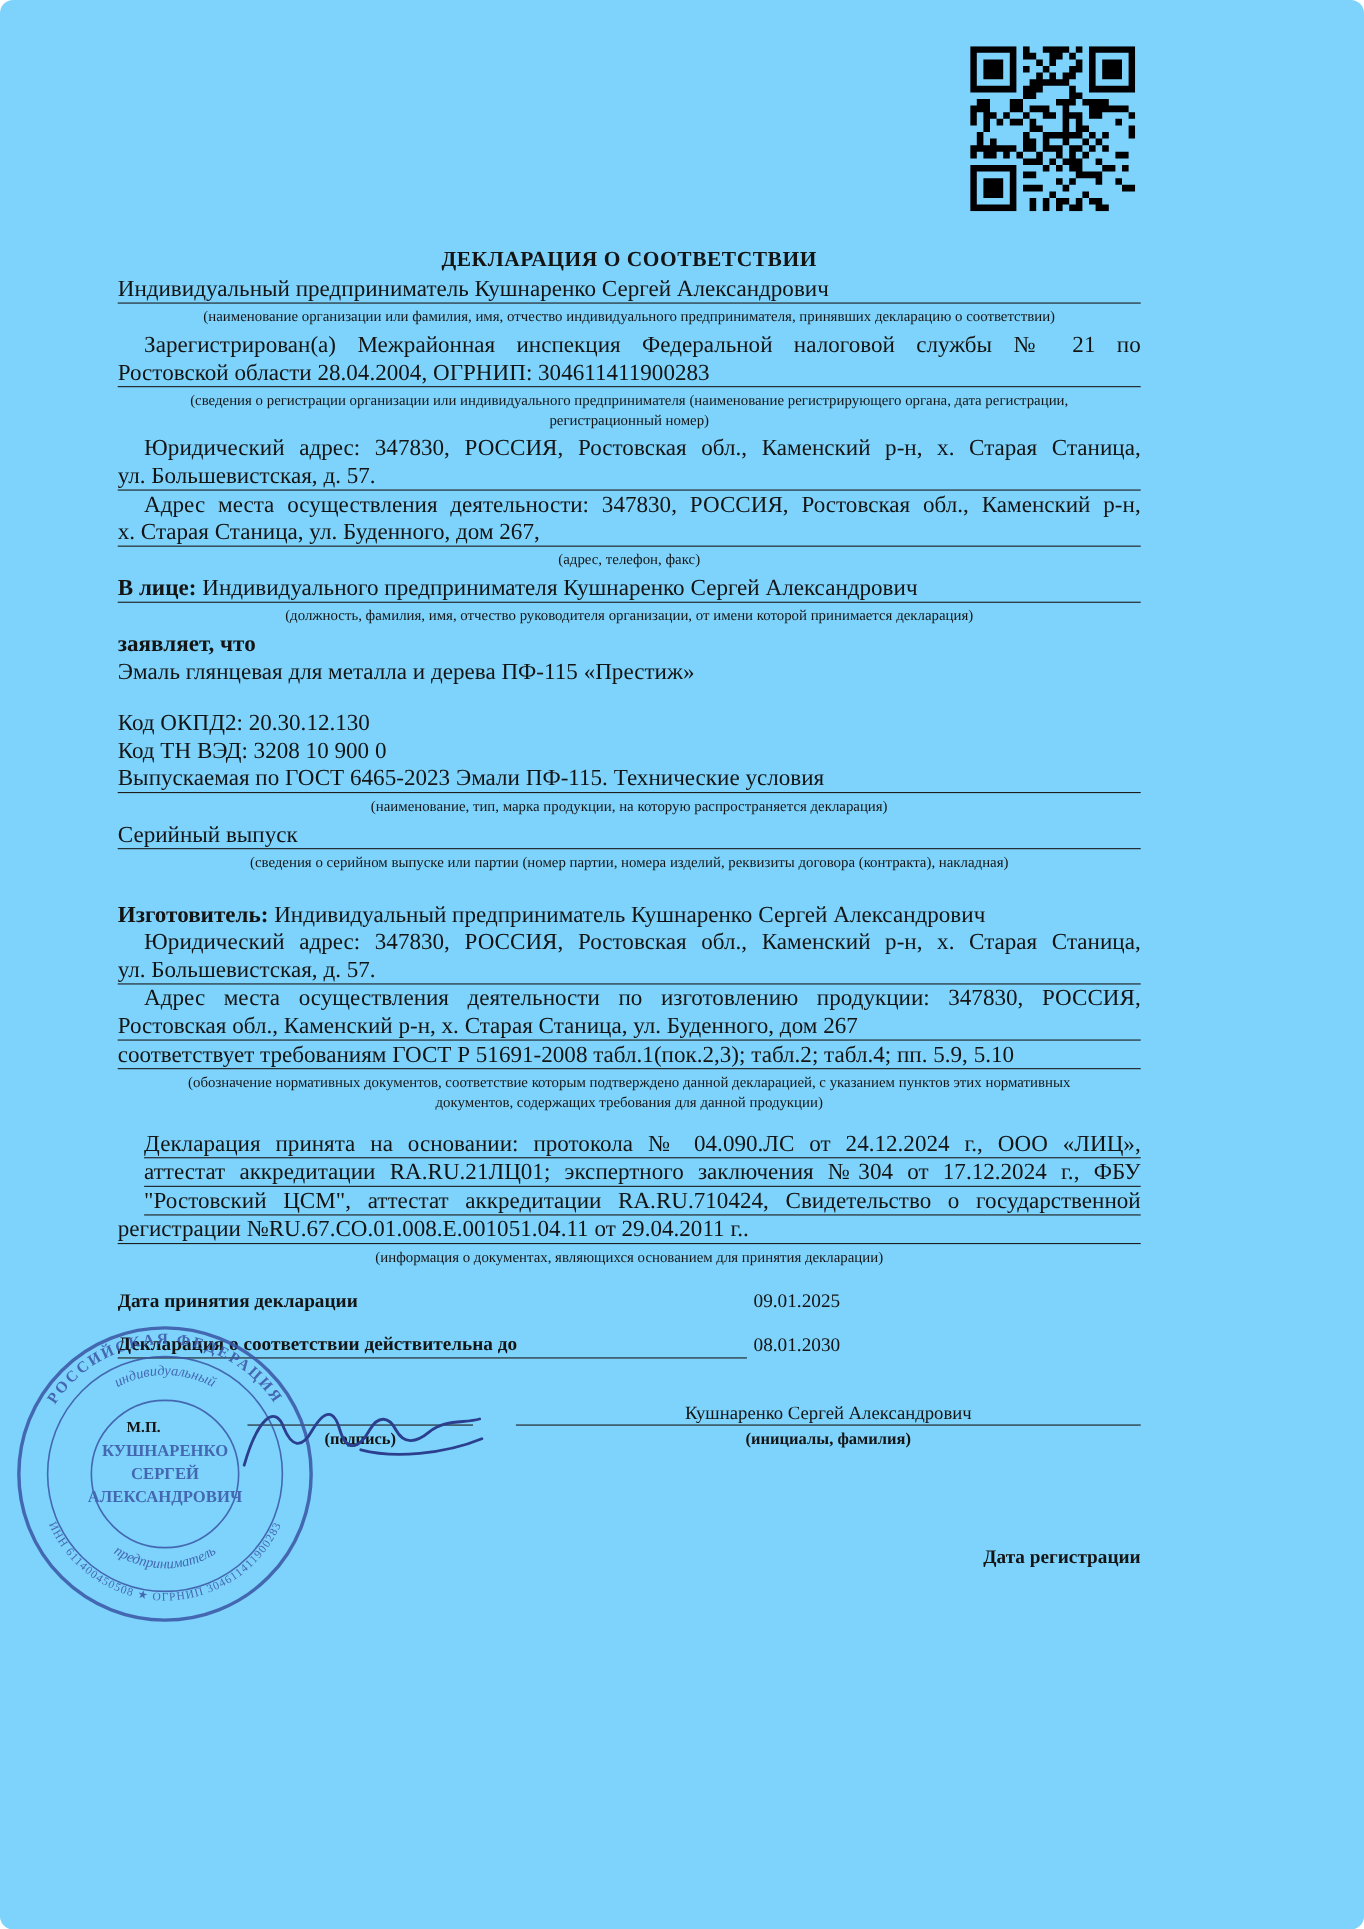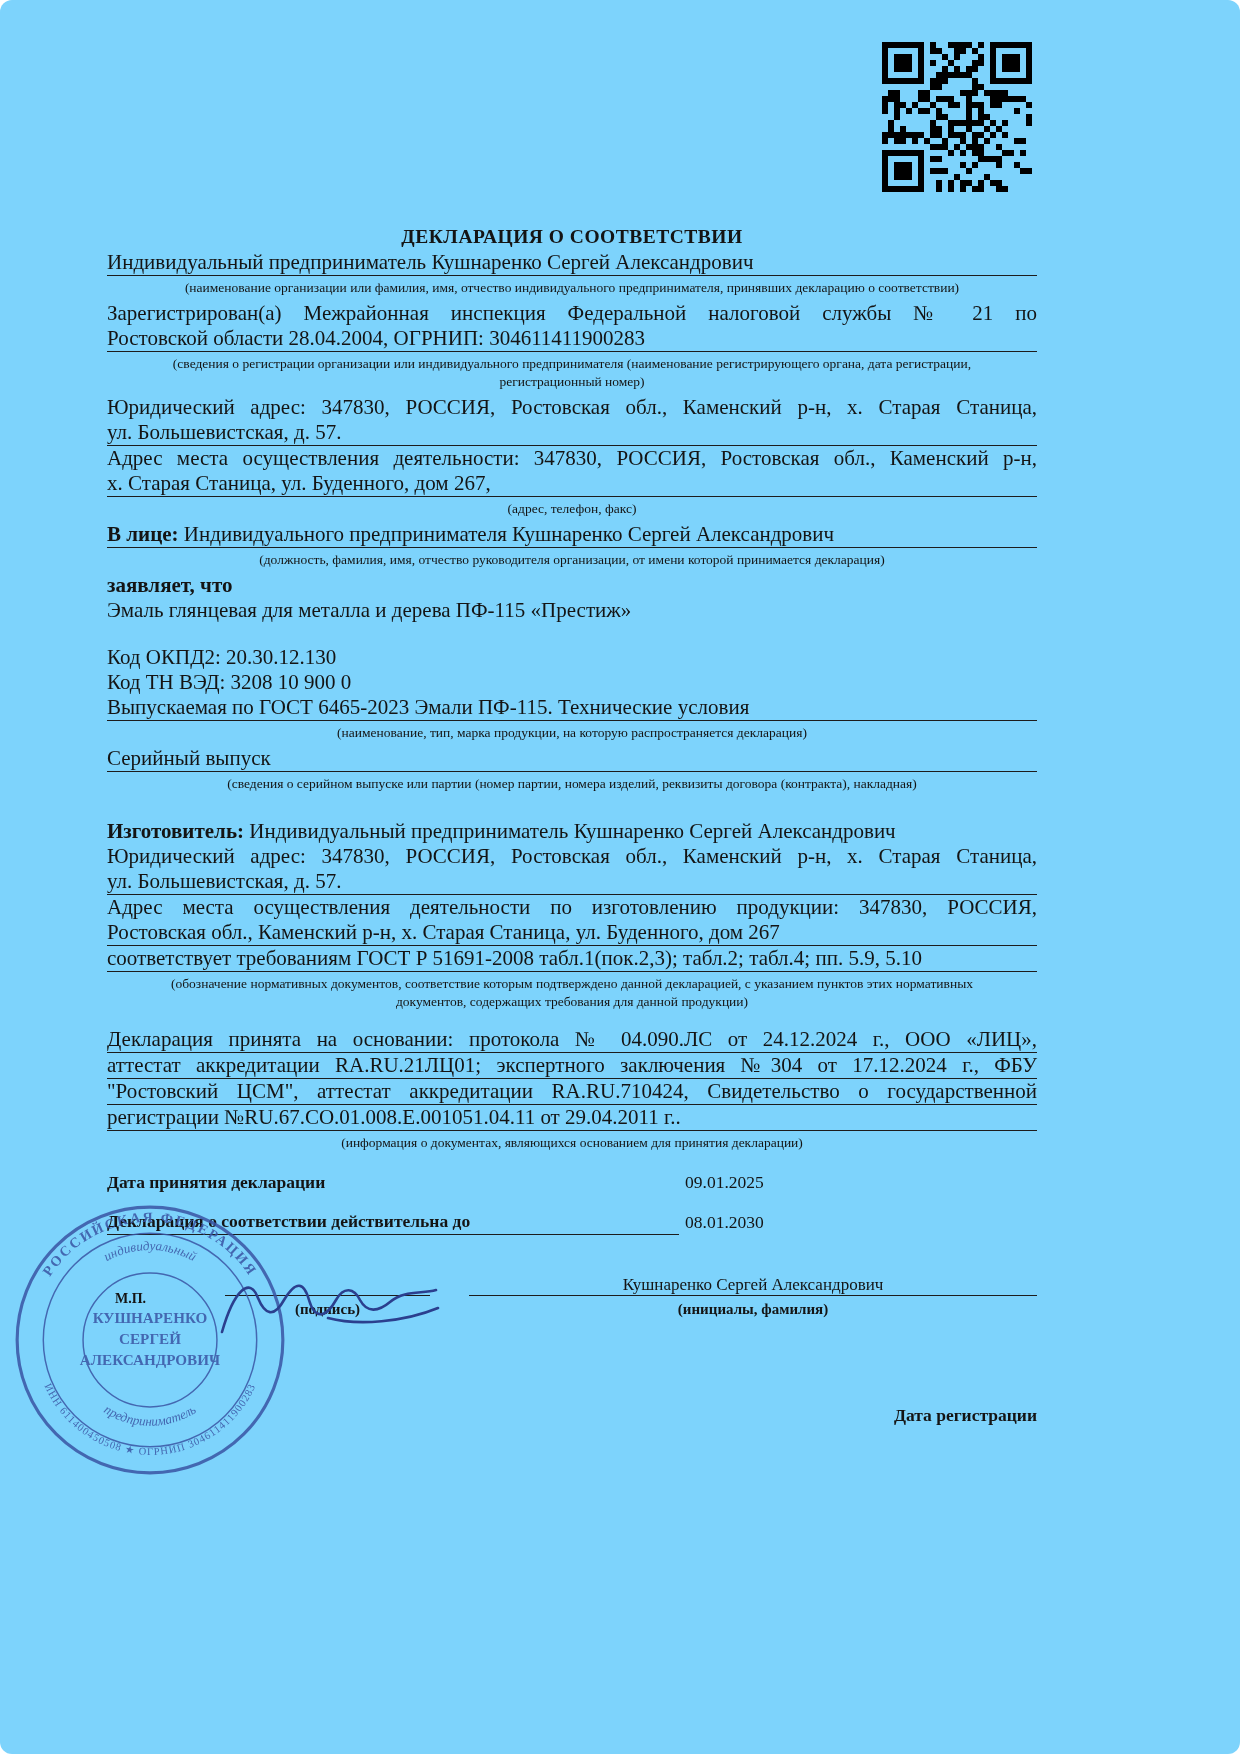--- a/index.html
+++ b/index.html
@@ -15,21 +15,21 @@
   .qr { position: absolute; left: 882px; top: 42px; width: 150px; height: 150px; }
 
   .doc { position: absolute; left: 107px; top: 224px; width: 930px; }
 
   .title { font-size: 19.5px; line-height: 26px; letter-spacing: .5px; }
   .bold { font-weight: bold; }
   .center { text-align: center; }
 
   .line { font-size: 21px; line-height: 25px; min-height: 25px; }
   .u { border-bottom: 1.4px solid #1c1c1c; }
-  .jline { text-align: justify; text-align-last: justify; }
+  .jline { text-align: justify; text-align-last: justify; margin-left: 24px; }
 
   .caption {
     font-size: 13.5px; line-height: 18px;
     text-align: center;
     padding: 3px 28px 4px;
   }
 
   .gap-sm { height: 12px; }
   .gap-md { height: 22px; }
 

